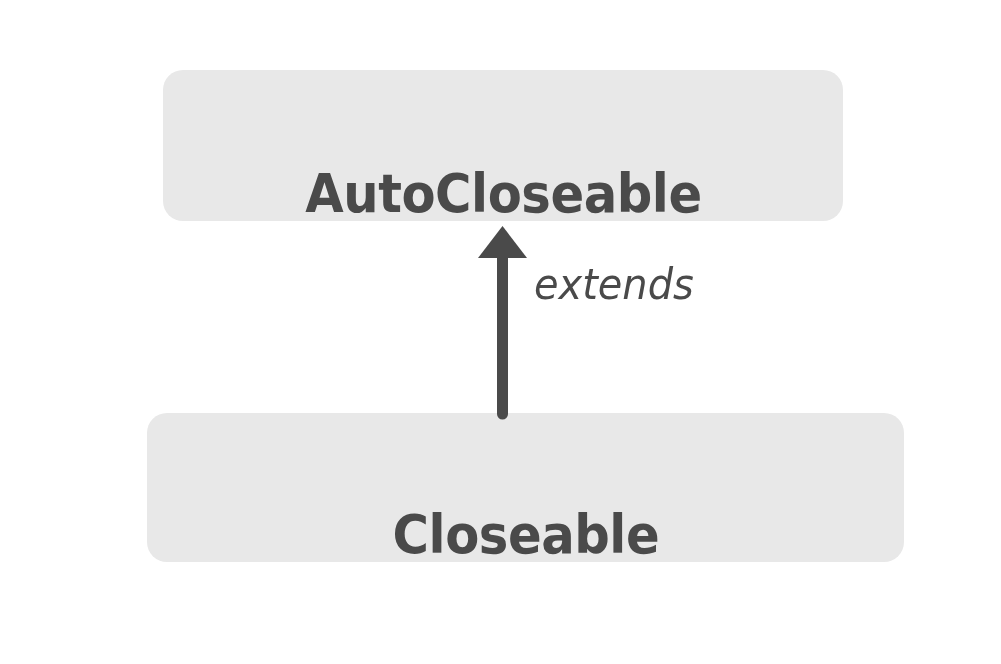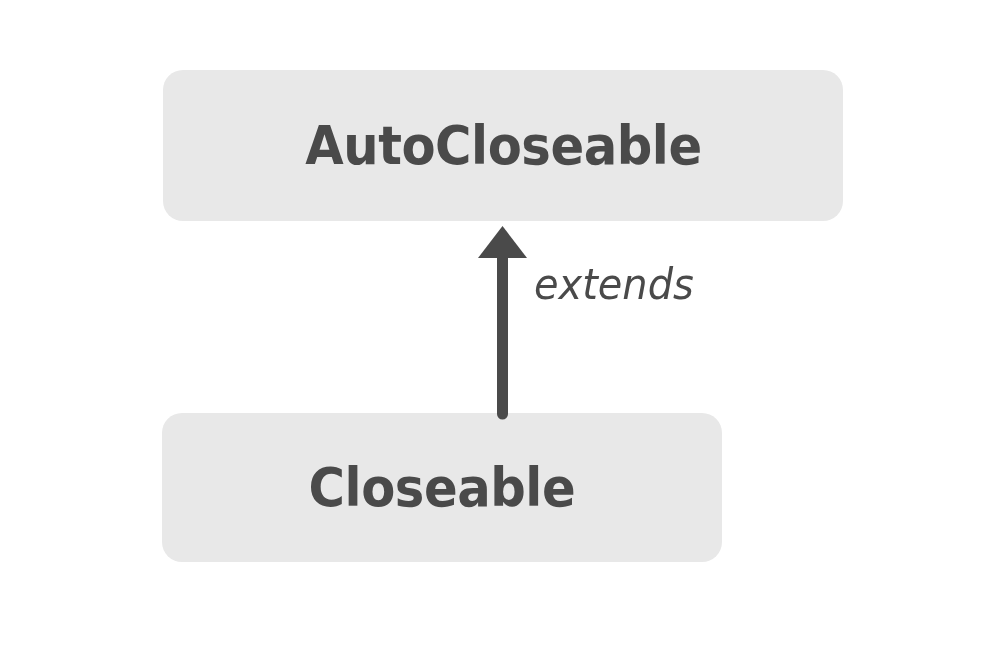--- a/index.html
+++ b/index.html
@@ -15,21 +15,21 @@
   }
   #canvas {
     position: relative;
     width: 1001px;
     height: 664px;
     background: #ffffff;
   }
   .node-box {
     position: absolute;
     display: flex;
-    align-items: center;
+    align-items: flex-end;
     justify-content: center;
     background: #e8e8e8;
     border-radius: 20px;
     box-sizing: border-box;
   }
   .node-label {
     font-family: "DejaVu Sans", sans-serif;
     font-weight: bold;
     font-size: 54px;
     letter-spacing: -0.5px;
@@ -39,23 +39,23 @@
     transform: scaleX(0.92);
     transform-origin: center center;
   }
   #node-autocloseable {
     left: 163px;
     top: 70px;
     width: 680px;
     height: 151px;
   }
   #node-closeable {
-    left: 162px;
+    left: 147px;
     top: 413px;
-    width: 560px;
+    width: 757px;
     height: 149px;
   }
   #edge-layer {
     position: absolute;
     left: 0;
     top: 0;
     width: 1001px;
     height: 664px;
     pointer-events: none;
   }

